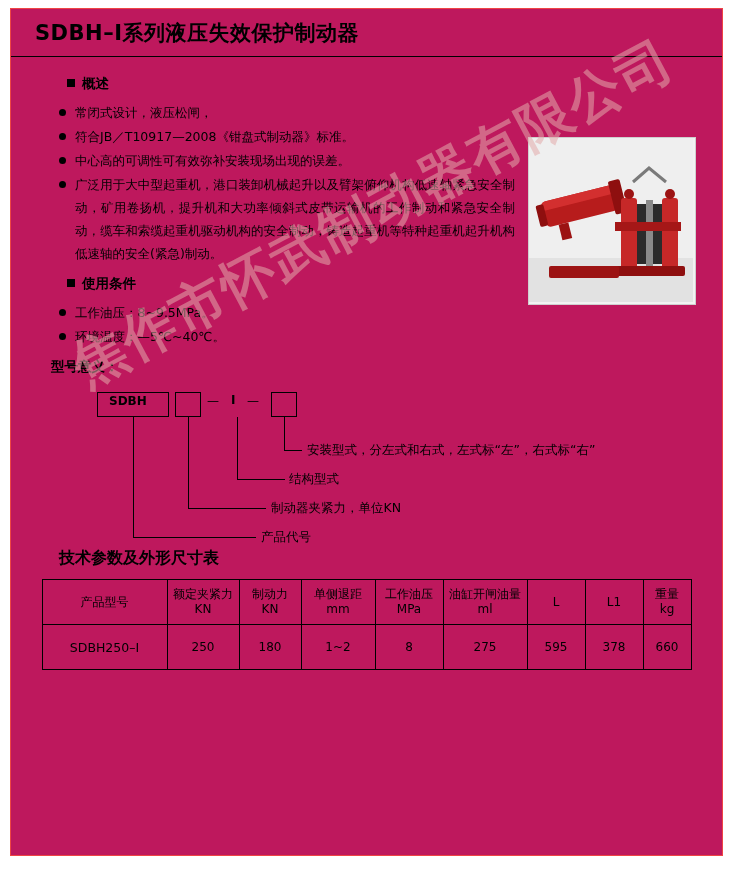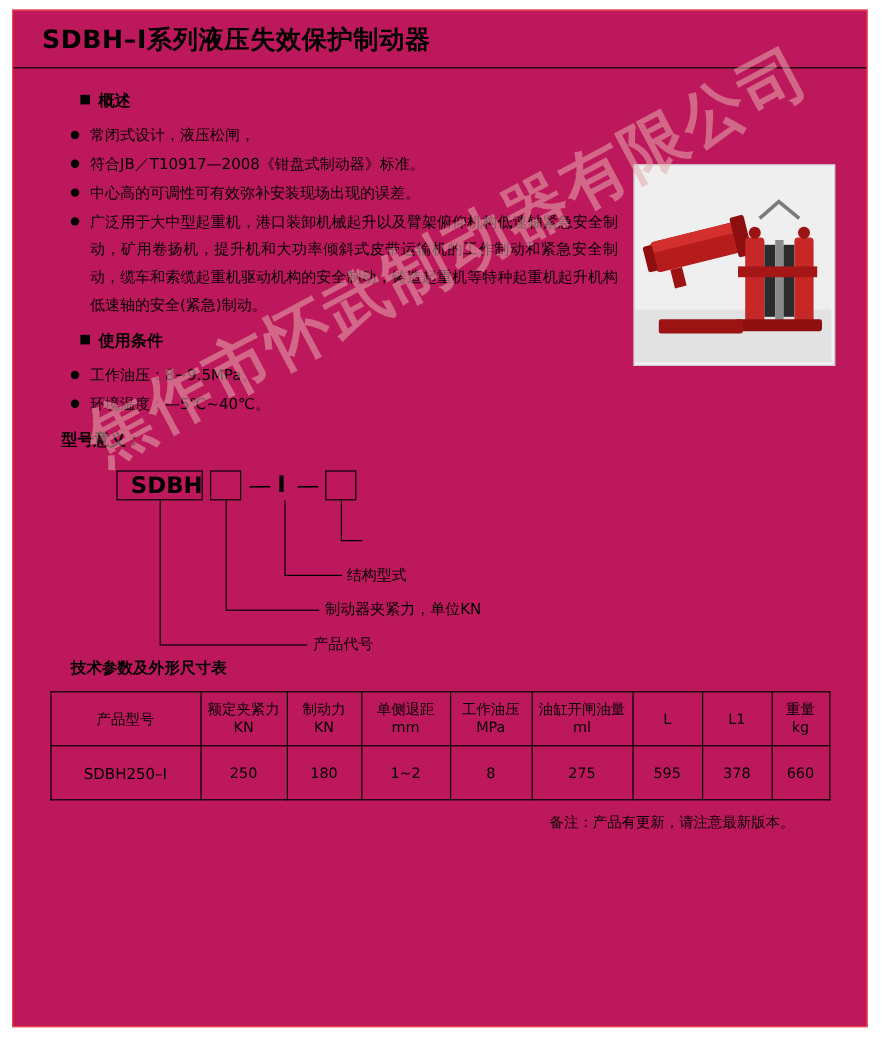--- a/index.html
+++ b/index.html
@@ -106,41 +106,41 @@
     margin-left: 30px;
   }
   .code-box {
     position: absolute;
     border: 1px solid #000;
     height: 25px;
     box-sizing: border-box;
   }
   .code-text {
     position: absolute;
-    font-size: 19px;
+    font-size: 12px;
     font-weight: bold;
   }
   .vline {
     position: absolute;
     width: 1px;
     background: #000;
   }
   .hline {
     position: absolute;
     height: 1px;
     background: #000;
   }
   .leg {
     position: absolute;
     font-size: 12.5px;
   }
 
   
   .table-head {
-    font-size: 13px;
+    font-size: 16px;
     font-weight: bold;
     margin: 6px 0 10px 22px;
   }
   table.spec {
     border-collapse: collapse;
     width: 649px;
     margin: 0 auto;
     table-layout: fixed;
   }
   table.spec th, table.spec td {
@@ -253,20 +253,21 @@
         <div class="code-text" style="left:140px; top:12px; font-weight:normal;">—</div>
 
         <div class="code-text" style="left:164px; top:11px;">Ⅰ</div>
 
         <div class="code-text" style="left:180px; top:12px; font-weight:normal;">—</div>
 
         <div class="code-box" style="left:204px; top:10px; width:26px;"></div>
 
         <div class="vline" style="left:217px; top:35px; height:33px;"></div>
         <div class="hline" style="left:217px; top:68px; width:18px;"></div>
+        <div class="leg" style="left:240px; top:60px;">安装型式，分左式和右式，左式标“左”，右式标“右”</div>
 
         <div class="vline" style="left:170px; top:35px; height:62px;"></div>
         <div class="hline" style="left:170px; top:97px; width:48px;"></div>
         <div class="leg" style="left:222px; top:89px;">结构型式</div>
 
         <div class="vline" style="left:121px; top:35px; height:91px;"></div>
         <div class="hline" style="left:121px; top:126px; width:78px;"></div>
         <div class="leg" style="left:204px; top:118px;">制动器夹紧力，单位KN</div>
 
         <div class="vline" style="left:66px; top:35px; height:120px;"></div>
@@ -337,19 +338,18 @@
           <td>1~2</td>
           <td>8</td>
           <td>275</td>
           <td>595</td>
           <td>378</td>
           <td>660</td>
         </tr>
       </tbody>
     </table>
 
-    <div class="note">备注：产品有更新，请注意最新版本。</div>
   </div>
 
   <div class="watermark">
     <div class="wm-text">焦作市怀武制动器有限公司</div>
   </div>
 </div>
 
 </body></html>

